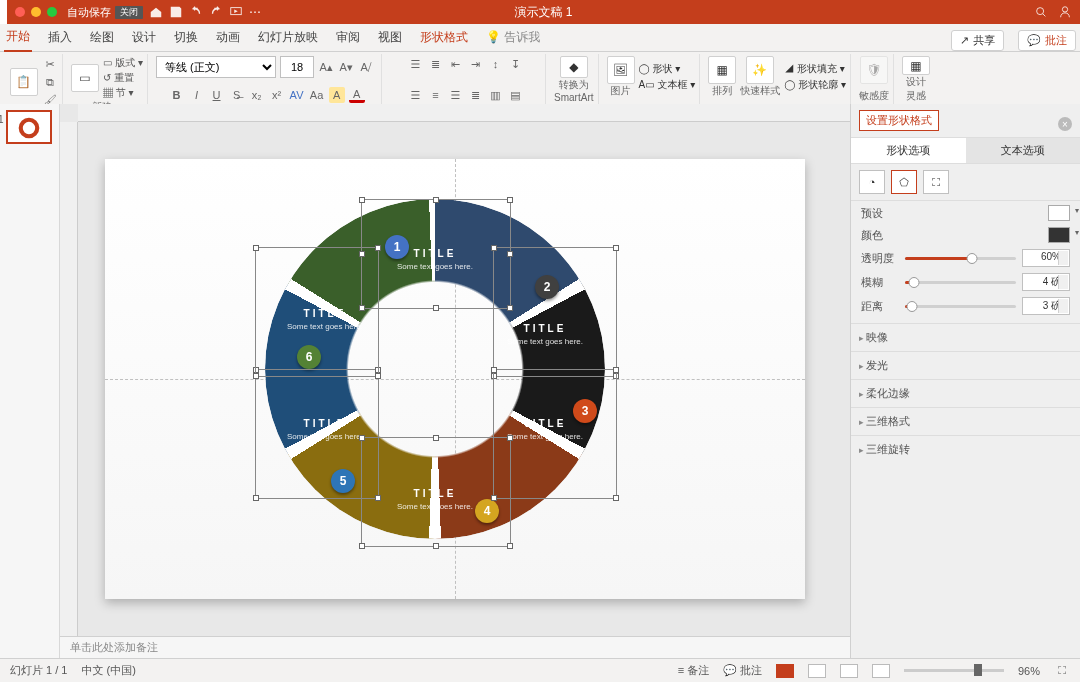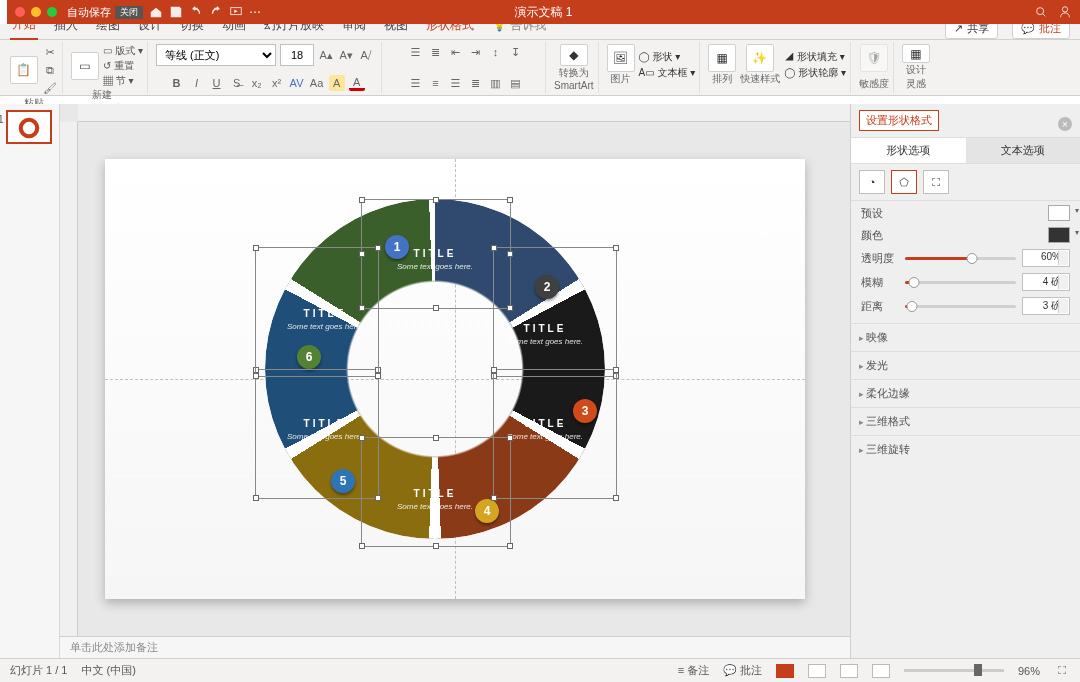--- a/index.html
+++ b/index.html
@@ -5,21 +5,21 @@
 * { margin:0; padding:0; box-sizing:border-box; font-family:"PingFang SC","Microsoft YaHei",sans-serif; }
 body { width:1080px; height:682px; background:#fff; overflow:hidden; font-size:12px; color:#333; }
 .titlebar { height:24px; background:#c43e1c; display:flex; align-items:center; padding:0 8px; color:#fff; position:relative; gap:6px;margin-left:7px; }
 .traffic { display:flex; gap:6px; }
 .dot { width:10px; height:10px; border-radius:50%; }
 .dot.r{background:#ff5f56}.dot.y{background:#ffbd2e}.dot.g{background:#27c93f}
 .titlebar .title { position:absolute; left:50%; transform:translateX(-50%); font-size:12px; font-weight:500; }
 .autosave { font-size:11px; margin-left:4px; display:flex; align-items:center; gap:4px;}
 .pill { background:#555; border-radius:1px; font-size:9px; padding:0 5px; }
 .tb-ico { width:14px; height:14px; opacity:.9; }
-.tabs { height:16px; background:#f3f2f1; display:flex; align-items:flex-end; padding:0 10px; border-bottom:1px solid #d0d0d0; gap:14px; font-size:12px; }
+.tabs { height:28px; background:#f3f2f1; display:flex; align-items:flex-end; padding:0 4px; border-bottom:1px solid #d0d0d0; gap:14px; font-size:12px; }
 .tabs .tab { padding:4px 2px 5px; cursor:pointer; color:#444; }
 .tabs .tab.active { color:#c43e1c; border-bottom:2px solid #c43e1c; margin-bottom:-1px; }
 .tabs .tab.contextual { color:#c43e1c; }
 .tabs .spacer { flex:1; }
 .sharebtn { background:#fff; border:1px solid #d0d0d0; border-radius:3px; padding:2px 8px; font-size:11px; cursor:pointer; display:flex; align-items:center; gap:4px; }
 .ribbon { height:56px; background:#f3f2f1; border-bottom:1px solid #d0d0d0; display:flex; align-items:stretch; padding:2px 6px; gap:4px; }
 .rgroup { display:flex; flex-direction:column; align-items:center; justify-content:space-between; padding:2px 4px; border-right:1px solid #e0e0e0; min-width:36px; }
 .rgroup:last-child{border-right:none}
 .rgroup .gicons { display:flex; gap:4px; flex-wrap:wrap; align-items:center; }
 .rgroup .glabel { font-size:10px; color:#666; }
@@ -67,21 +67,21 @@
 .statusbar .spacer{flex:1}
 .viewbtn { width:18px; height:14px; border:1px solid #bbb; background:#fff; }
 .viewbtn.active{background:#c43e1c;border-color:#c43e1c;}
 .zoomsl { width:100px; height:3px; background:#ccc; position:relative; }
 .zoomsl .k { position:absolute; width:8px; height:12px; background:#666; top:-5px; left:70%; }
 
 
 .seg, .badge, .segtxt { position:absolute; }
 .segtxt { color:#fff; text-align:center; width:120px; transform:translate(-50%,-50%); }
 .segtxt .t { font-size:10px; letter-spacing:3px; font-weight:600; }
-.segtxt .s { font-size:8px; opacity:.85; margin-top:3px;font-style:italic; }
+.segtxt .s { font-size:8px; opacity:.85; margin-top:3px; }
 .badge { width:24px; height:24px; border-radius:50%; display:flex; align-items:center; justify-content:center; color:#fff; font-weight:700; font-size:12px; box-shadow:0 2px 3px rgba(0,0,0,.4);}
 .selbox { position:absolute; border:1px solid #888; }
 .selbox .h { position:absolute; width:6px; height:6px; background:#fff; border:1px solid #666; transform:translate(-50%,-50%);}
 </style>
 </head>
 <body>
 
 <div class="titlebar">
   <div class="traffic">
     <div class="dot r"></div>

